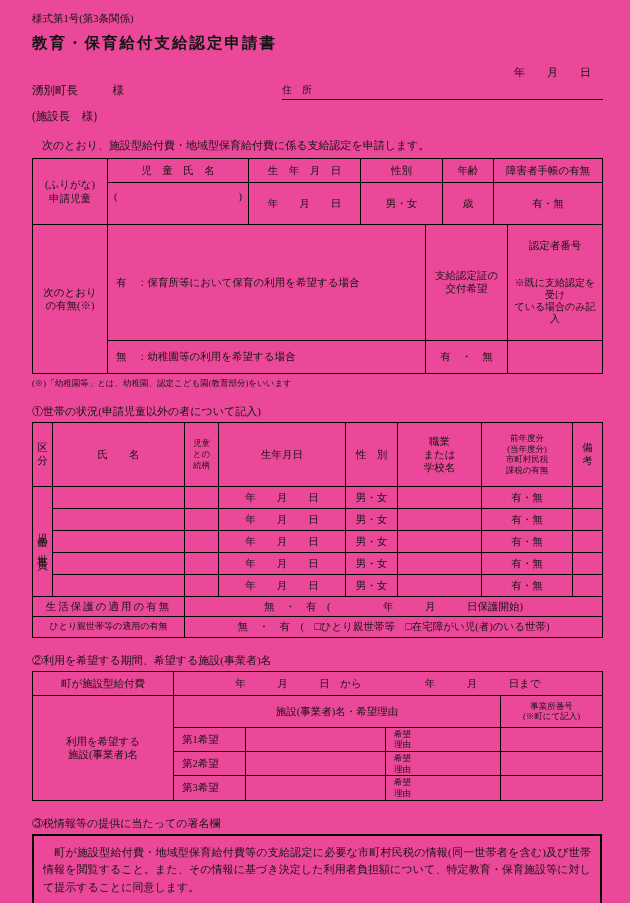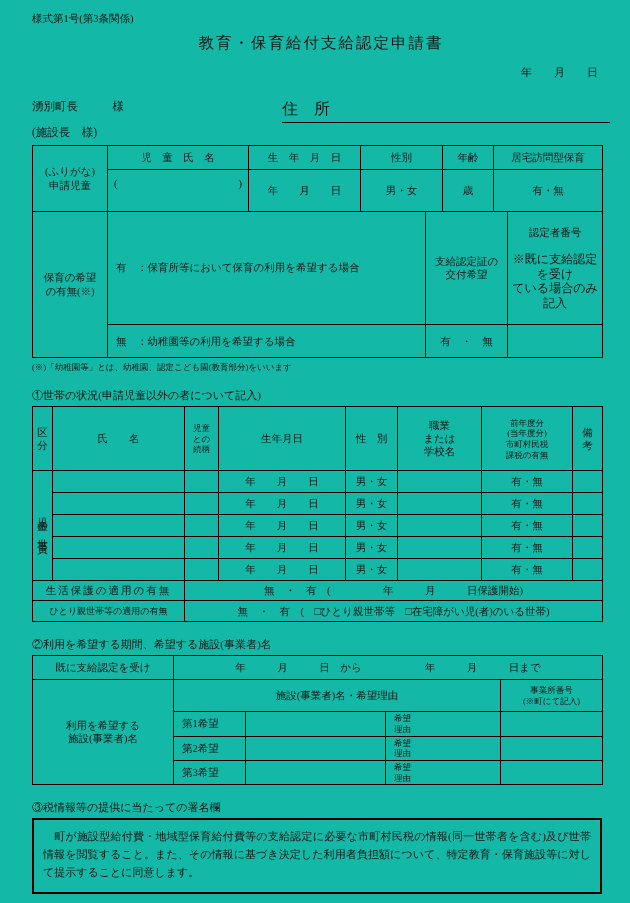--- a/index.html
+++ b/index.html
@@ -1,33 +1,33 @@
 <!DOCTYPE html>
 <html lang="ja"><head>
 <meta charset="utf-8">
 <style>
   html,body { margin:0; padding:0; background:#fff; }
   .page {
     position:relative;
     width:630px; height:903px;
     box-sizing:border-box;
-    padding:12px 20px 0 32px;
-    background:#14b8a6;
+    padding:12px 27px 0 32px;
+    background:#ec4899;
     color:#141414;
     font-family:"Liberation Serif","DejaVu Serif",serif;
     overflow:hidden;
   }
   .form-no { font-size:10.5px; }
-  .doc-title { text-align:center; font-size:15.5px; letter-spacing:2px; margin-top:7px; }
+  .doc-title { font-size:15.5px; letter-spacing:2px; margin-top:7px;font-weight:bold; }
   .date-line { text-align:right; padding-right:12px; margin-top:11px; font-size:11px; }
 
-  .head-row { display:flex; margin-top:19px; }
+  .head-row { display:flex; margin-top:3px; }
   .head-left { width:250px; font-size:11.5px; }
   .head-left .addressee2 { margin-top:11px; }
-  .head-right { flex:1; font-size:16px; }
+  .head-right { flex:1; font-size:10px; }
   .u-line { border-bottom:1px solid #000; padding-bottom:2px; }
   .guardian-line { display:flex; margin-top:17px; }
   .guardian-line .sp { flex:1; }
   .guardian-line .seal { margin-right:42px; }
   .contact-line { padding-top:2px; }
 
   .intro { margin-top:14px; padding-left:10px; font-size:11px; }
 
   table { border-collapse:collapse; table-layout:fixed; width:570px; }
   td,th {
@@ -38,21 +38,21 @@
     vertical-align:middle;
     padding:1px 2px;
     white-space:pre-line;
     overflow:hidden;
     line-height:1.25;
   }
   .t1a { margin-top:5px; }
   .t1b { margin-top:-1px; }
   .left-align { text-align:left; padding-left:8px; }
   .small { font-size:8.5px; }
-  .tiny { font-size:12px; line-height:1.2; }
+  .tiny { font-size:10px; line-height:1.2;margin-top:12px; }
   .vert {
     writing-mode:vertical-rl;
     text-orientation:upright;
     letter-spacing:3px;
     margin:0 auto;
     white-space:normal;
   }
   .notes { margin-top:3px; font-size:8.5px; line-height:1.45; }
   .sec-title { margin-top:15px; margin-bottom:3px; font-size:11px; }
   .welfare-label { letter-spacing:2px; }
@@ -78,39 +78,40 @@
   <div class="head-row">
     <div class="head-left">
       <div>湧別町長　　　様</div>
       <div class="addressee2">(施設長　様)</div>
     </div>
     <div class="head-right">
       <div class="u-line">住　所</div>
     </div>
   </div>
 
+  <div class="intro">次のとおり、施設型給付費・地域型保育給付費に係る支給認定を申請します。</div>
 
   <table class="t1a">
     <colgroup>
         <col style="width:75px">
         <col style="width:141px">
         <col style="width:112px">
         <col style="width:82px">
         <col style="width:51px">
         <col style="width:109px">
       </colgroup>
     <tbody>
         <tr style="height:24px">
       <th rowspan="2">(ふりがな)
 申請児童</th>
       <th>児　童　氏　名</th>
       <th>生　年　月　日</th>
       <th>性別</th>
       <th>年齢</th>
-      <th>居宅訪問型保育</th>
+      <th>障害者手帳の有無</th>
     </tr>
     <tr style="height:42px">
       <td>
         <div style="display:flex; justify-content:space-between; padding:0 4px; margin-top:-14px;">
           <span>(</span>
           <span>)</span>
         </div>
       </td>
       <td>年　　月　　日</td>
       <td>男・女</td>
@@ -122,21 +123,21 @@
 
   <table class="t1b">
     <colgroup>
         <col style="width:75px">
         <col style="width:318px">
         <col style="width:82px">
         <col style="width:95px">
       </colgroup>
     <tbody>
         <tr style="height:34px">
-      <th rowspan="2">保育の希望
+      <th rowspan="2">次のとおり
 の有無(※)</th>
       <td class="left-align">有　：保育所等において保育の利用を希望する場合</td>
       <td>支給認定証の
 交付希望</td>
       <td>
         <div>認定者番号</div>
         <div class="tiny">※既に支給認定を受け
 ている場合のみ記入</div>
       </td>
     </tr>
@@ -247,21 +248,21 @@
   <table>
     <colgroup>
         <col style="width:141px">
         <col style="width:72px">
         <col style="width:140px">
         <col style="width:115px">
         <col style="width:102px">
       </colgroup>
     <tbody>
         <tr style="height:24px">
-      <td>既に支給認定を受け</td>
+      <td>町が施設型給付費</td>
       <td colspan="4">年　　　月　　　日　から　　　　　　年　　　月　　　日まで</td>
     </tr>
     <tr style="height:32px">
       <td rowspan="4">利用を希望する
 施設(事業者)名</td>
       <td colspan="3">施設(事業者)名・希望理由</td>
       <td class="small">事業所番号
 (※町にて記入)</td>
     </tr>
     <tr style="height:24px">

